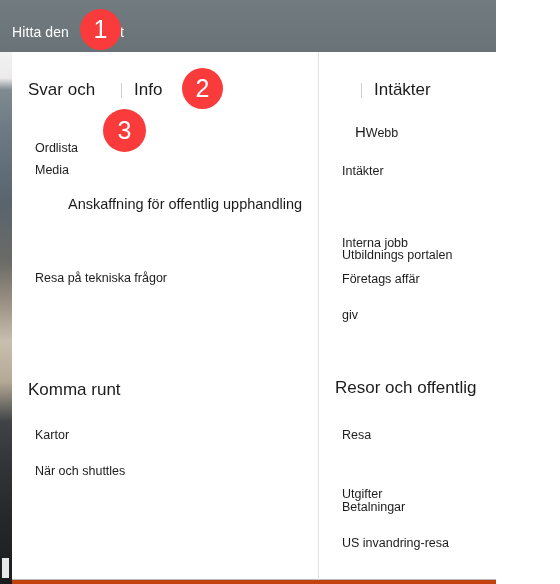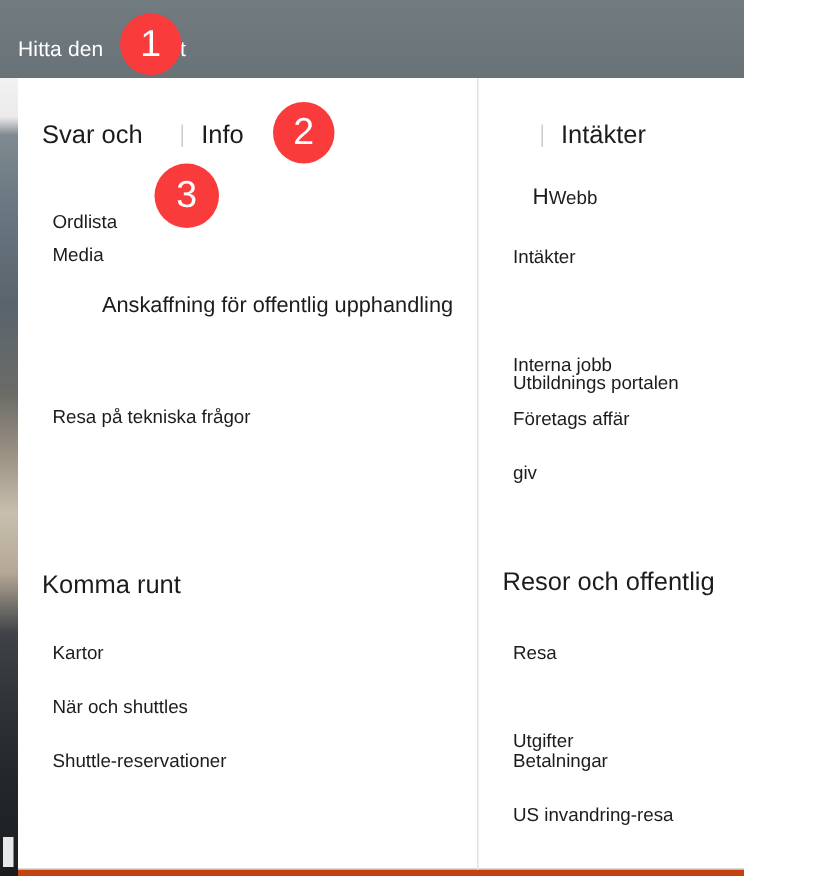--- a/index.html
+++ b/index.html
@@ -193,21 +193,20 @@
         <a class="link big" style="position:absolute;top:116px;left:16px;margin-left:24px;">Anskaffning för offentlig upphandling</a>
         <a class="link" style="position:absolute;top:190px;left:7px;">Resa på tekniska frågor</a>
       </div>
 
       <div class="group" style="top:328px;">
         <div class="group-head">
           <span class="head-primary">Komma runt</span>
         </div>
         <a class="link" style="position:absolute;top:47px;left:7px;">Kartor</a>
         <a class="link" style="position:absolute;top:83px;left:7px;">När och shuttles</a>
-        <a class="link" style="position:absolute;top:119px;left:7px;">Shuttle-reservationer</a>
       </div>
 
     </div>
 
     <div class="col col-right">
 
       <div class="group" style="top:28px;">
         <div class="group-head">
           <span class="head-sep"></span>
           <span class="head-secondary">Intäkter</span>

